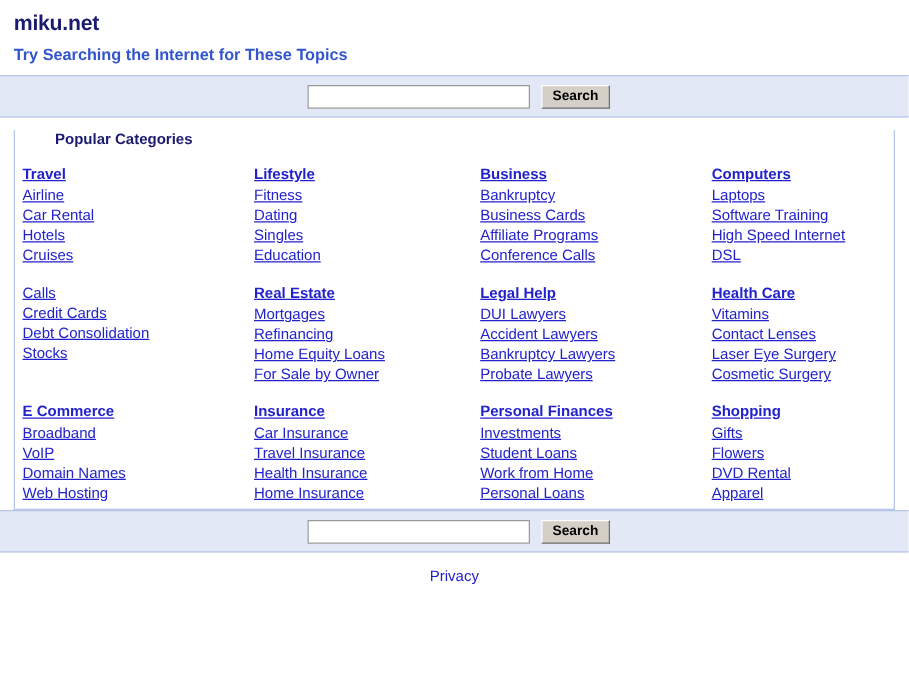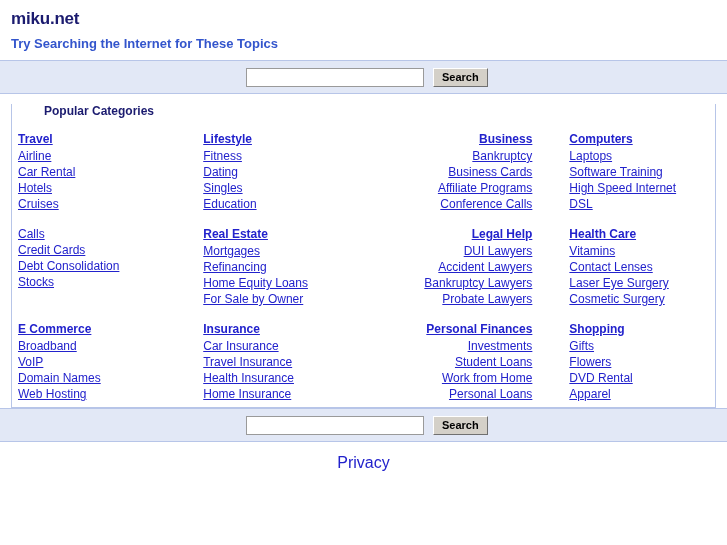--- a/index.html
+++ b/index.html
@@ -106,21 +106,21 @@
     display: flex;
     gap: 31px;
   }
   .grid-cell {
     width: 175px;
     padding-left: 6px;
     box-sizing: border-box;
   }
   .grid-cell.c1 { width: 178px; }
   .grid-cell.c2 { width: 173px; }
-  .grid-cell.c3 { width: 178px; text-align: right; }
+  .grid-cell.c3 { width: 178px; }
   .grid-cell.c4 { width: 175px; }
 
   .cat-head {
     display: block;
     font-size: 12px;
     font-weight: bold;
     color: #2222cc;
     text-decoration: underline;
     line-height: 16px;
     margin-bottom: 1px;
@@ -133,21 +133,21 @@
     line-height: 16px;
   }
   .row-gap { height: 14px; }
 
   
   .footer {
     text-align: center;
     padding-top: 12px;
   }
   .footer-link {
-    font-size: 16px;
+    font-size: 12px;
     color: #2222cc;
     text-decoration: none;
   }
 </style>
 </head>
 <body>
 
 <div class="page-header">
   <div class="site-title">miku.net</div>
   <div class="tagline">Try Searching the Internet for These Topics</div>

